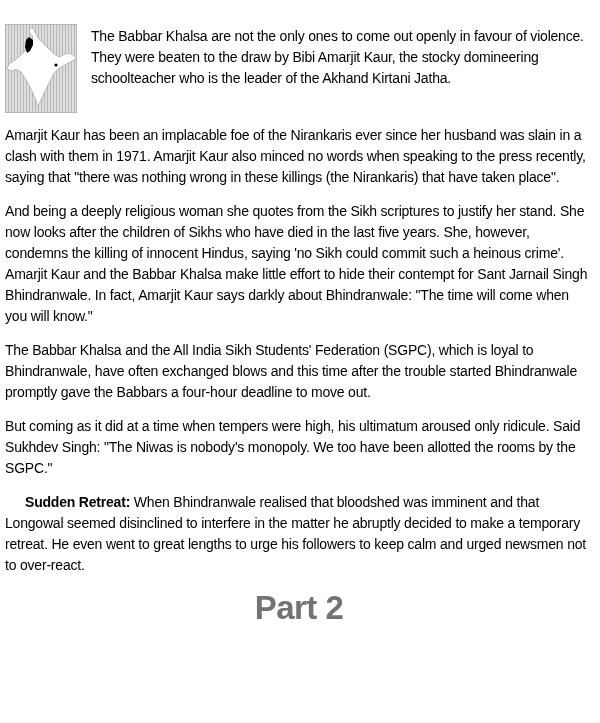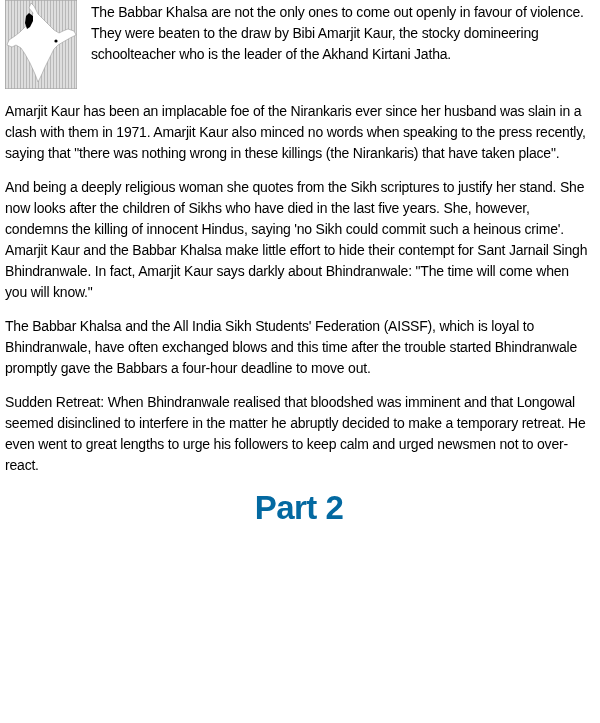--- a/index.html
+++ b/index.html
@@ -9,21 +9,21 @@
   }
   body {
     width: 600px;
     min-height: 723px;
     font-family: "Liberation Sans", sans-serif;
     color: #000000;
   }
   .page {
     box-sizing: border-box;
     width: 600px;
-    padding: 0 7px 10px 5px;
+    padding: 24px 7px 10px 5px;
   }
   .lead-section {
     display: flex;
     align-items: flex-start;
     gap: 14px;
     margin-bottom: 12px;
   }
   .map-figure {
     flex: none;
     width: 72px;
@@ -33,29 +33,30 @@
     font-size: 14px;
     line-height: 21px;
     letter-spacing: -0.2px;
     margin: 0 0 13px 0;
     font-weight: 400;
   }
   .lead-para {
     margin: 2px 0 0 0;
   }
   .para b, .para strong {
-    font-weight: 400;
+    font-weight: 700;
+    margin-left: 20px;
   }
   .part-label {
     text-align: center;
     font-size: 33px;
     line-height: 38px;
     font-weight: 700;
     letter-spacing: -0.5px;
-    color: #0369a1;
+    color: #737373;
     margin-top: 1px;
   }
 </style>
 </head>
 <body>
 
 <div class="page">
 
   <div class="lead-section">
     <div class="map-figure">
@@ -76,20 +77,21 @@
       </svg>
     </div>
     <p class="para lead-para">The Babbar Khalsa are not the only ones to come out openly in favour of violence. They were beaten to the draw by Bibi Amarjit Kaur, the stocky domineering schoolteacher who is the leader of the Akhand Kirtani Jatha.</p>
   </div>
 
   <p class="para">Amarjit Kaur has been an implacable foe of the Nirankaris ever since her husband was slain in a clash with them in 1971. Amarjit Kaur also minced no words when speaking to the press recently, saying that "there was nothing wrong in these killings (the Nirankaris) that have taken place".</p>
 
   <p class="para">And being a deeply religious woman she quotes from the Sikh scriptures to justify her stand. She now looks after the children of Sikhs who have died in the last five years. She, however, condemns the killing of innocent Hindus, saying 'no Sikh could commit such a heinous crime'. Amarjit Kaur and the Babbar Khalsa make little effort to hide their contempt for Sant Jarnail Singh Bhindranwale. In fact, Amarjit Kaur says darkly about Bhindranwale: "The time will come when you will know."</p>
 
 
-  <p class="para">The Babbar Khalsa and the All India Sikh Students' Federation (AISSF), which is loyal to Bhindranwale, have often exchanged blows and this time after the trouble started Bhindranwale promptly gave the Babbars a four-hour deadline to move out.</p>
+  <p class="para">The Babbar Khalsa and the All India Sikh Students' Federation (SGPC), which is loyal to Bhindranwale, have often exchanged blows and this time after the trouble started Bhindranwale promptly gave the Babbars a four-hour deadline to move out.</p>
 
+  <p class="para">But coming as it did at a time when tempers were high, his ultimatum aroused only ridicule. Said Sukhdev Singh: "The Niwas is nobody's monopoly. We too have been allotted the rooms by the SGPC."</p>
 
   <p class="para"><strong>Sudden Retreat:</strong> <span>When Bhindranwale realised that bloodshed was imminent and that Longowal seemed disinclined to interfere in the matter he abruptly decided to make a temporary retreat. He even went to great lengths to urge his followers to keep calm and urged newsmen not to over-react.</span></p>
 
   <div class="part-label">Part 2</div>
 
 </div>
 
 </body></html>

